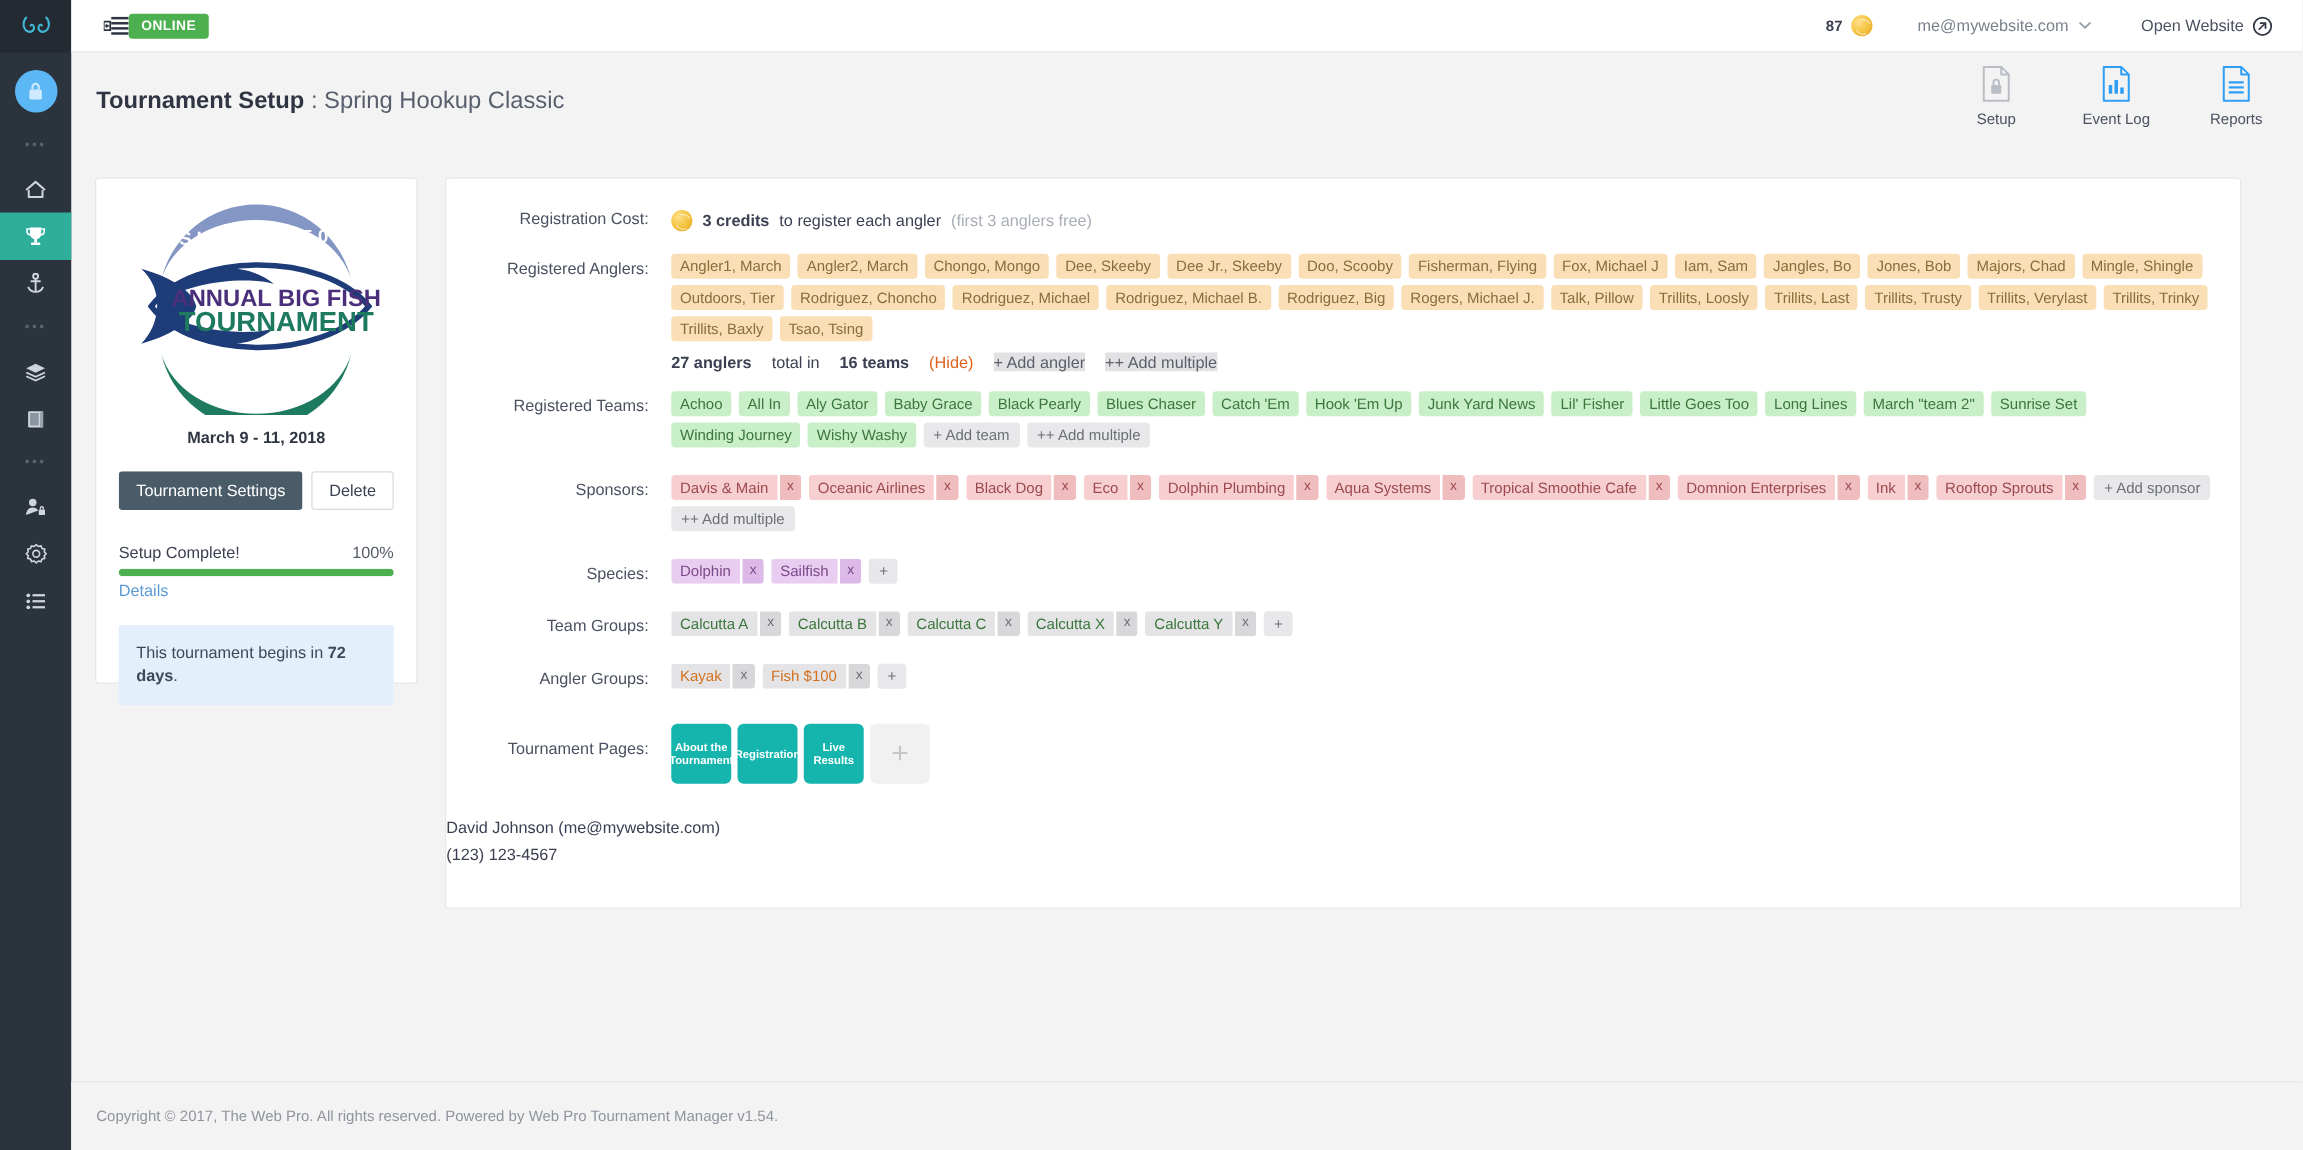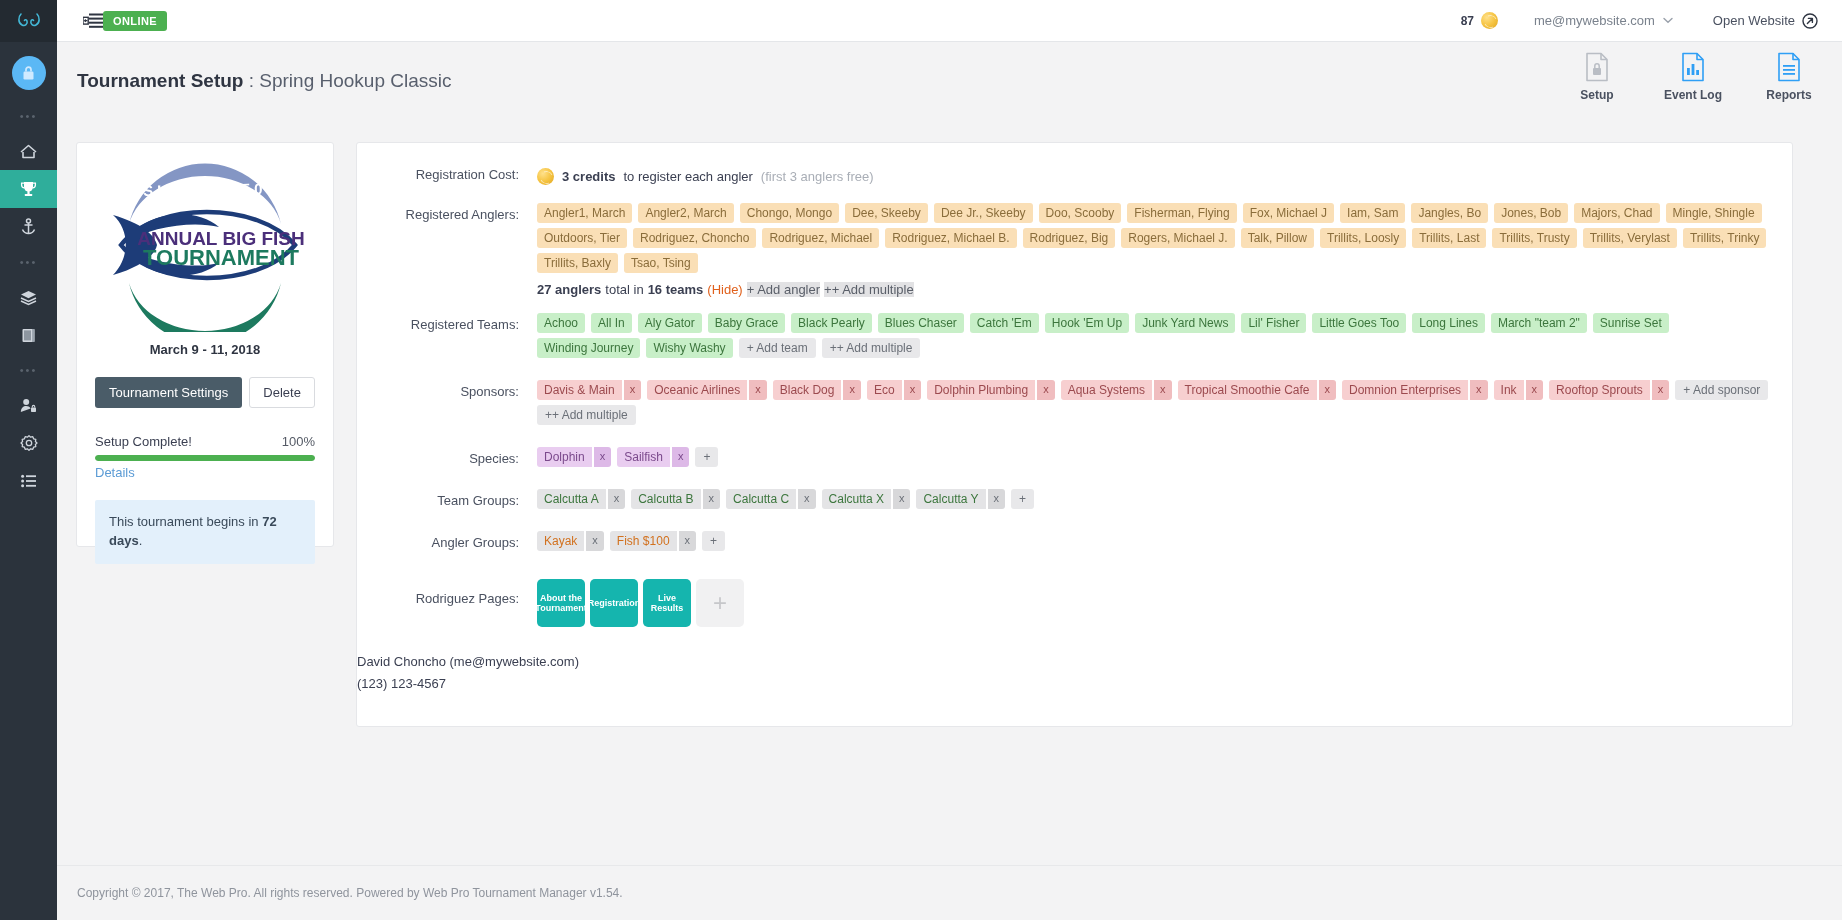--- a/index.html
+++ b/index.html
@@ -62,21 +62,21 @@
   }
   .acct { margin-left:36px; display:flex; align-items:center; gap:8px; color:#7a828d; font-size:13px; cursor:pointer; }
   .openweb { margin-left:40px; display:flex; align-items:center; gap:7px; color:#4a5160; font-size:13px; cursor:pointer; }
 
   
   #pagehead { position:absolute; left:57px; top:42px; right:0; height:78px; }
   #page-title { position:absolute; left:20px; top:28px; font-size:19px; }
   #page-title b { font-weight:bold; color:#2f3542; }
   #page-title span { color:#585f6d; }
   #head-actions { position:absolute; right:22px; top:10px; display:flex; gap:34px; }
-  .head-action { width:62px; text-align:center; cursor:pointer;font-weight:bold; }
+  .head-action { width:62px; text-align:center; cursor:pointer; }
   .head-action .lbl { font-size:12px; color:#4a5160; margin-top:3px; }
 
   
   #leftcard {
     position:absolute; left:76px; top:142px; width:258px; height:405px;
     background:#fff; border:1px solid #e6e7ea; border-radius:3px;
   }
   #logo-wrap { padding:14px 16px 4px; display:flex; justify-content:center; }
   #event-date { text-align:center; font-size:13px; font-weight:bold; color:#2f3542; margin-top:6px; }
   #card-btns { display:flex; justify-content:center; gap:7px; margin-top:20px; }
@@ -125,21 +125,21 @@
   .teamgrp .nm { background:#e4e4e6; color:#3c763d; }
   .teamgrp .x  { background:#d8d8da; color:#6b7078; margin-left:2px; }
   .anglergrp .nm { background:#e4e4e6; color:#d2711e; }
   .anglergrp .x  { background:#d8d8da; color:#6b7078; margin-left:2px; }
   .chip-plus { background:#e8e8ea; color:#6b7078; font-size:12px; padding:3px 8px; border-radius:3px; cursor:pointer; }
 
   #cost-line { font-size:13px; color:#3a3f51; display:flex; align-items:center; gap:8px; padding-top:5px; }
   #cost-line b { font-weight:bold; }
   #cost-line .muted { color:#a9aeb6; }
 
-  #angler-total { font-size:13px; color:#3a3f51; display:flex; align-items:center; gap:4px; margin-top:9px; }
+  #angler-total { font-size:13px; color:#3a3f51; display:flex; align-items:center; gap:16px; margin-top:9px; }
   #angler-total b { font-weight:bold; }
   #angler-total .hide { color:#e0601c; cursor:pointer; }
 
   .tiles { display:flex; gap:5px; padding-top:4px; }
   .tile {
     width:48px; height:48px; border-radius:5px; background:#15b5ae; color:#fff;
     font-size:9px; font-weight:bold; line-height:1.15; text-align:center;
     display:flex; align-items:center; justify-content:center; padding:3px; cursor:pointer;
   }
   .tile.add { background:#f1f1f2; color:#c6c7ca; font-size:24px; font-weight:normal; }
@@ -541,34 +541,34 @@
             <span class="chip-pair anglergrp">
               <span class="nm">Fish $100</span>
               <span class="x">x</span>
             </span>
             <span class="chip-plus">+</span>
           </div>
       </div>
     </div>
 
     <div class="row" style="margin-top:22px;">
-      <div class="row-label" style="padding-top:18px;">Rodriguez Pages:</div>
+      <div class="row-label" style="padding-top:18px;">Tournament Pages:</div>
       <div class="row-body">
         <div class="tiles" id="page-tiles">
             <div class="tile">About the Tournament</div>
             <div class="tile">Registration</div>
             <div class="tile">Live Results</div>
             <div class="tile add">+</div>
           </div>
       </div>
     </div>
 
     <div class="row" style="margin-top:22px;">
       <div class="row-body">
-        <div class="contact-line">David Choncho (me@mywebsite.com)</div>
+        <div class="contact-line">David Johnson (me@mywebsite.com)</div>
         <div class="contact-line">(123) 123-4567</div>
       </div>
     </div>
 
   </div>
 </div>
 
 <div id="footer">
   <div class="txt">Copyright © 2017, The Web Pro. All rights reserved. Powered by Web Pro Tournament Manager v1.54.</div>
 </div>

